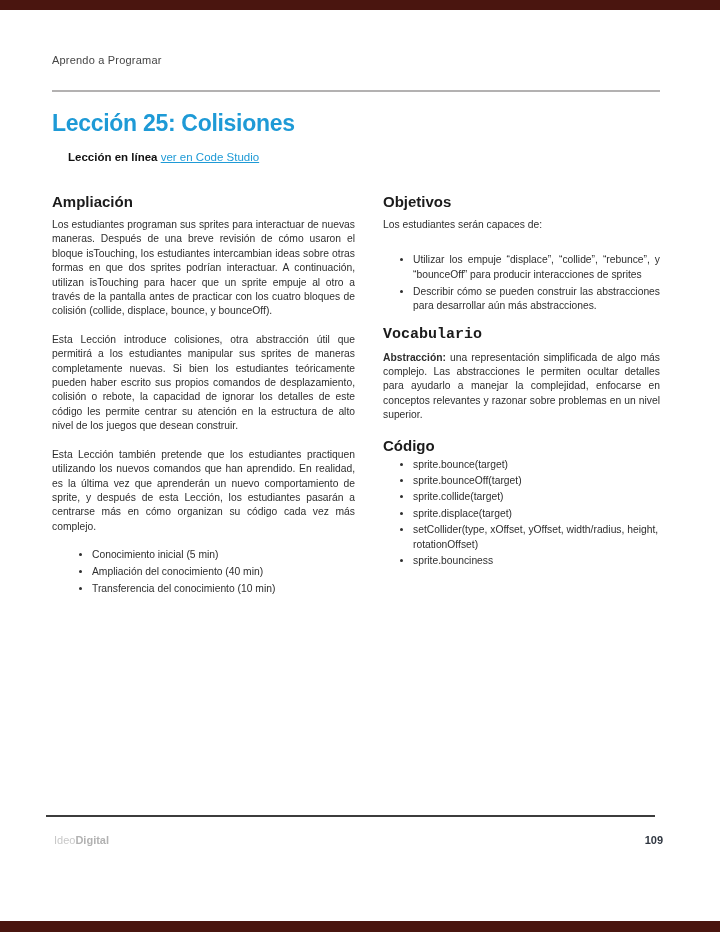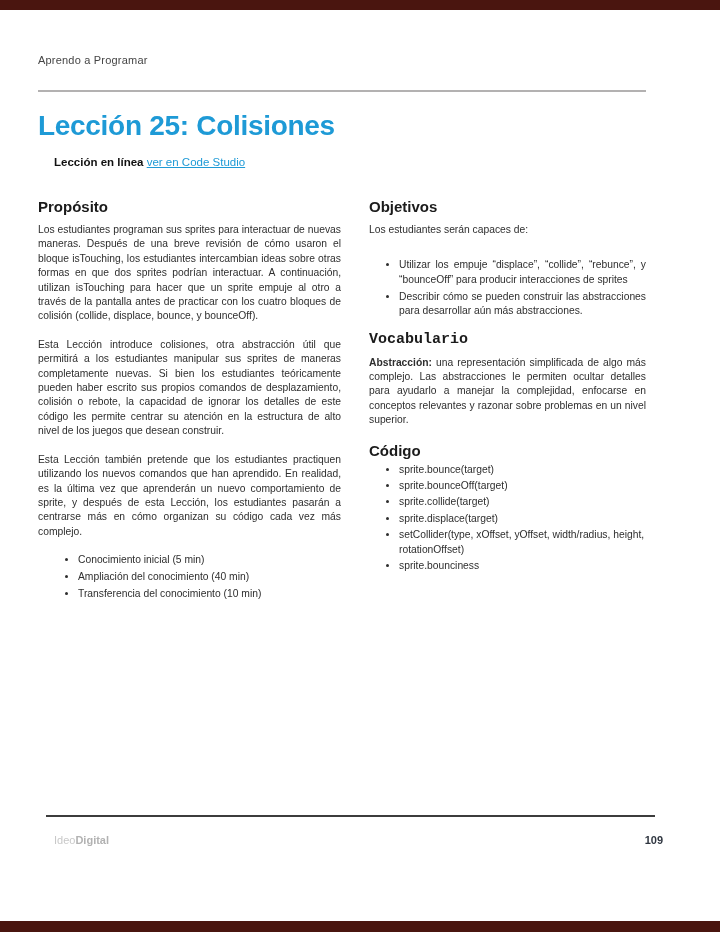--- a/index.html
+++ b/index.html
@@ -7,28 +7,28 @@
   body {
     background:#ffffff;
     font-family:"Liberation Sans", sans-serif;
     color:#2e2e2e;
     position:relative;
     overflow:hidden;
   }
   .bar-top    { position:absolute; top:0; left:0; width:720px; height:10px; background:#4a150f; }
   .bar-bottom { position:absolute; bottom:0; left:0; width:720px; height:11px; background:#4a150f; }
 
-  .page { position:absolute; left:38px; top:0; width:608px; }
+  .page { position:absolute; left:52px; top:0; width:608px; }
 
   .doc-label { margin-top:54px; font-size:11px; color:#454545; letter-spacing:0.2px; }
   .rule-light { border:none; border-top:2px solid #b3b1b1; margin-top:24px; }
 
   h1.title {
     margin-top:18px;
-    font-size:28px;
+    font-size:23px;
     font-weight:bold;
     color:#1e9ad6;
     letter-spacing:-0.3px;
   }
   .online-line { margin-top:14px; font-size:11.5px; color:#111; }
   .online-line .lbl { font-weight:bold;padding-left:16px; }
   .online-line a { color:#1e9ad6; text-decoration:underline; cursor:pointer; }
 
   .cols { display:flex; margin-top:30px; gap:28px; }
   .col-left  { width:303px; }
@@ -69,21 +69,21 @@
   <h1 class="title">Lección 25: Colisiones</h1>
 
   <div class="online-line">
     <span class="lbl">Lección en línea</span>
     <a href="#">ver en Code Studio</a>
   </div>
 
   <div class="cols">
 
     <div class="col-left">
-      <h2 class="section">Propósito</h2>
+      <h2 class="section">Ampliación</h2>
       <p>Los estudiantes programan sus sprites para interactuar de nuevas maneras. Después de una breve revisión de cómo usaron el bloque isTouching, los estudiantes intercambian ideas sobre otras formas en que dos sprites podrían interactuar. A continuación, utilizan isTouching para hacer que un sprite empuje al otro a través de la pantalla antes de practicar con los cuatro bloques de colisión (collide, displace, bounce, y bounceOff).</p>
       <p>Esta Lección introduce colisiones, otra abstracción útil que permitirá a los estudiantes manipular sus sprites de maneras completamente nuevas. Si bien los estudiantes teóricamente pueden haber escrito sus propios comandos de desplazamiento, colisión o rebote, la capacidad de ignorar los detalles de este código les permite centrar su atención en la estructura de alto nivel de los juegos que desean construir.</p>
       <p>Esta Lección también pretende que los estudiantes practiquen utilizando los nuevos comandos que han aprendido. En realidad, es la última vez que aprenderán un nuevo comportamiento de sprite, y después de esta Lección, los estudiantes pasarán a centrarse más en cómo organizan su código cada vez más complejo.</p>
 
       <ul>
           <li>Conocimiento inicial (5 min)</li>
           <li>Ampliación del conocimiento (40 min)</li>
           <li>Transferencia del conocimiento (10 min)</li>
         </ul>
     </div>

